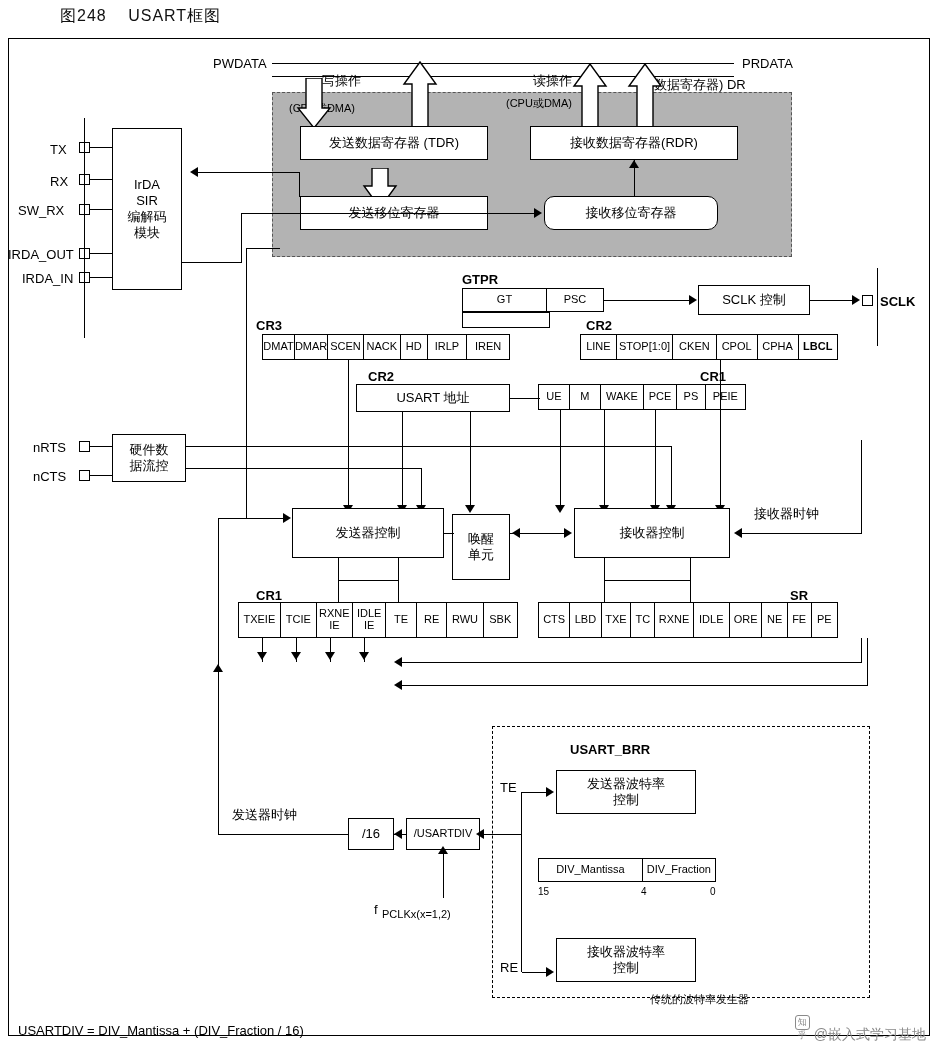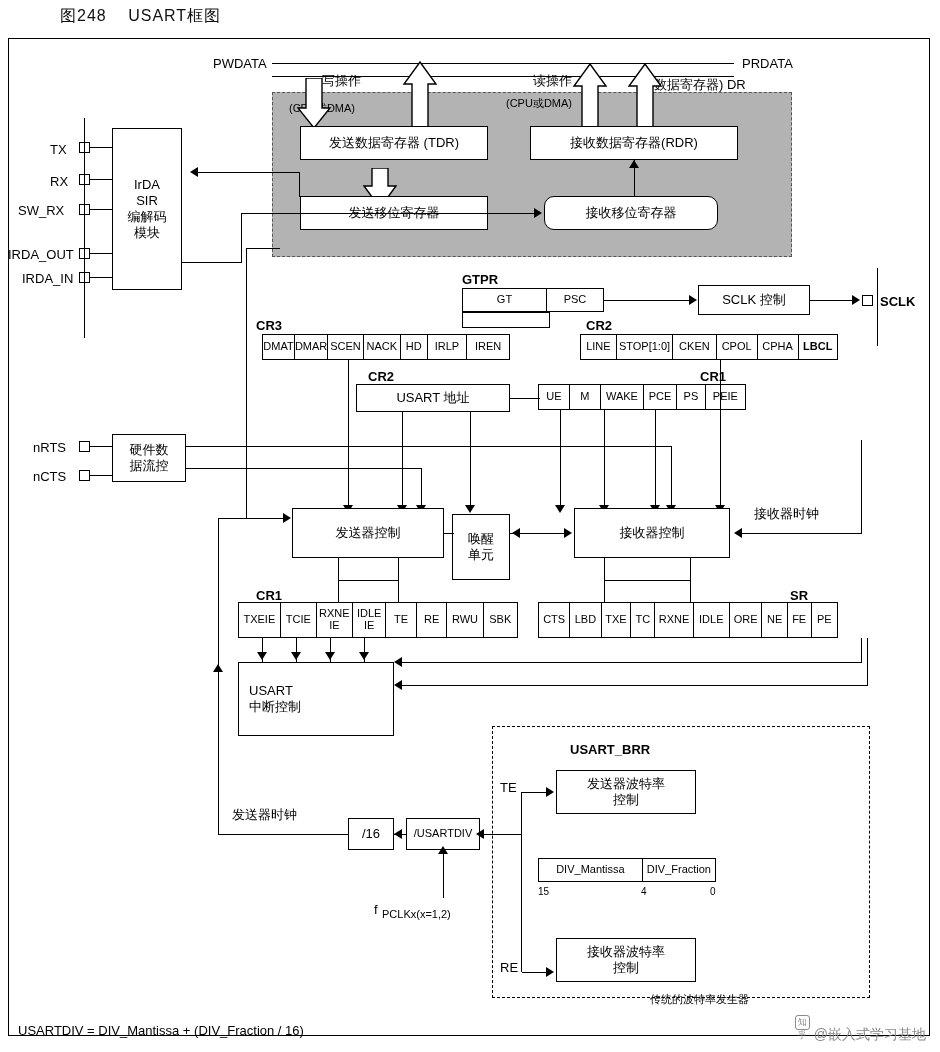--- a/index.html
+++ b/index.html
@@ -259,22 +259,20 @@
   </div>
 
   <div class="ln v" style="left:338px;top:558px;height:44px;"></div>
   <div class="ln v" style="left:398px;top:558px;height:44px;"></div>
   <div class="ln h" style="left:338px;top:580px;width:60px;"></div>
 
   <div class="ln v" style="left:604px;top:558px;height:44px;"></div>
   <div class="ln v" style="left:690px;top:558px;height:44px;"></div>
   <div class="ln h" style="left:604px;top:580px;width:86px;"></div>
 
-  <div class="box" style="left:238px;top:662px;width:156px;height:74px;white-space:pre-line;text-align:left;justify-content:flex-start;padding-left:10px;">USART
-中断控制</div>
   <div class="ln v" style="left:262px;top:638px;height:24px;"></div>
   <div class="arrow ar-d" style="left:257px;top:652px;"></div>
   <div class="ln v" style="left:296px;top:638px;height:24px;"></div>
   <div class="arrow ar-d" style="left:291px;top:652px;"></div>
   <div class="ln v" style="left:330px;top:638px;height:24px;"></div>
   <div class="arrow ar-d" style="left:325px;top:652px;"></div>
   <div class="ln v" style="left:364px;top:638px;height:24px;"></div>
   <div class="arrow ar-d" style="left:359px;top:652px;"></div>
 
   <div class="ln h" style="left:402px;top:662px;width:460px;"></div>

